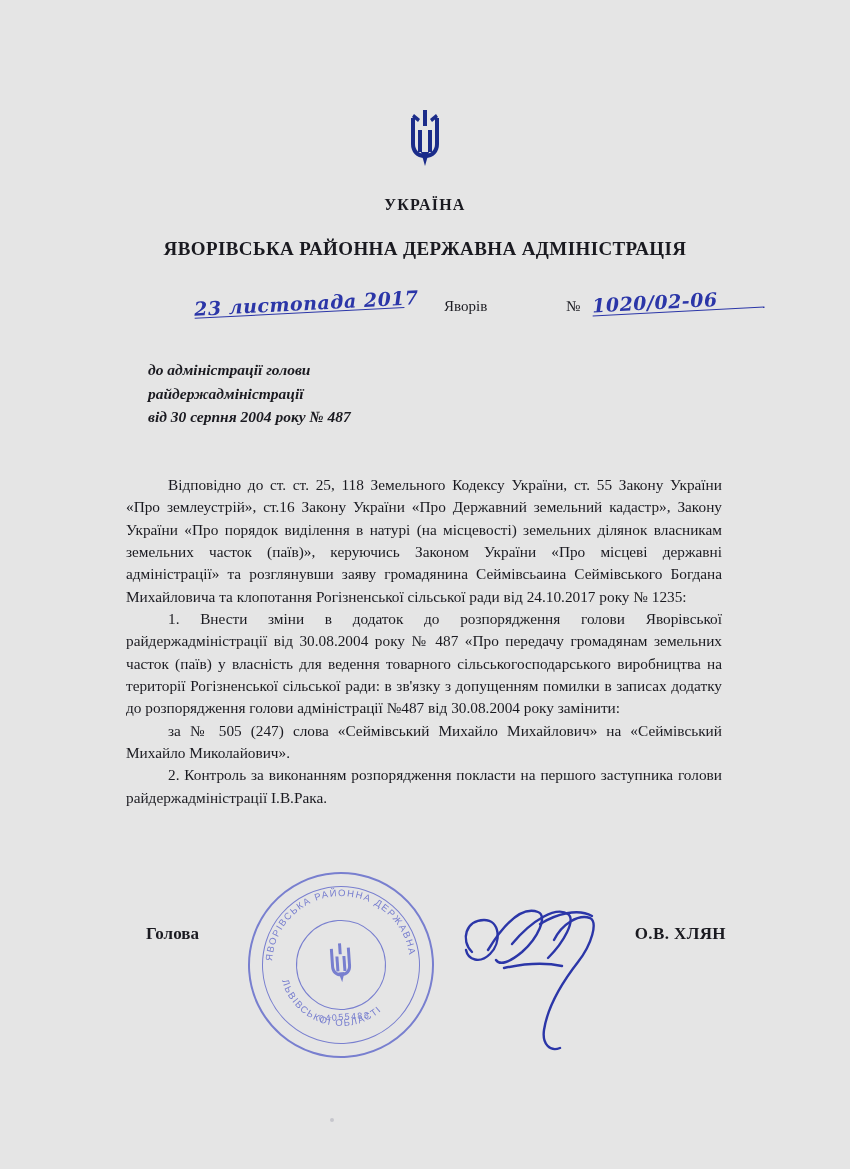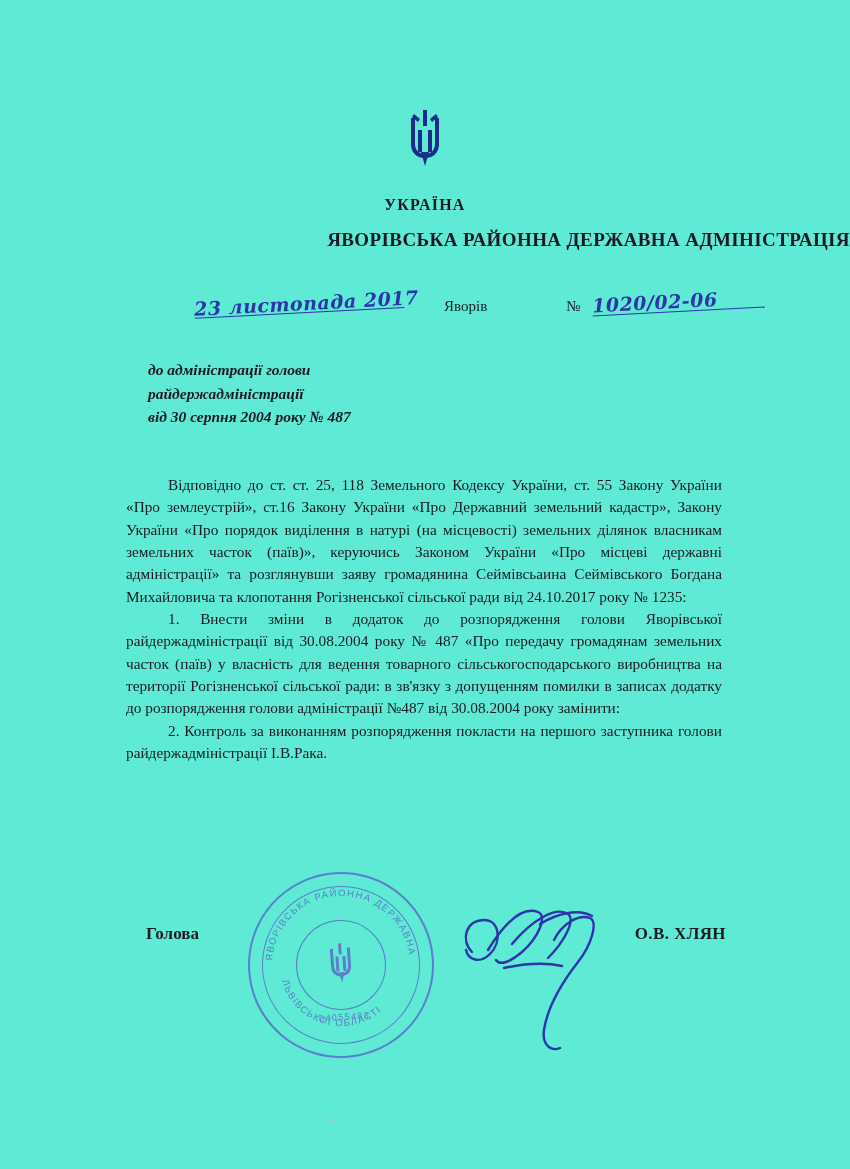--- a/index.html
+++ b/index.html
@@ -4,21 +4,21 @@
 <style>
   html, body {
     margin: 0;
     padding: 0;
     background: #ffffff;
   }
   .page {
     position: relative;
     width: 850px;
     height: 1169px;
-    background: #5eead4;
+    background: #e5e5e5;
     font-family: "Liberation Serif", "DejaVu Serif", serif;
     color: #1a1a20;
     overflow: hidden;
   }
 
   
   .emblem-wrap {
     position: absolute;
     top: 108px;
     left: 0;
@@ -40,26 +40,25 @@
     text-align: center;
   }
   .country {
     font-size: 16px;
     font-weight: bold;
     letter-spacing: 1.2px;
     font-variant: small-caps;
     text-transform: none;
   }
   .admin {
-    margin-top: 15px;
+    margin-top: 24px;
     font-size: 19px;
     font-weight: bold;
     letter-spacing: 0.4px;
     font-variant: small-caps;
-    text-align: right;
   }
   .doctype {
     margin-top: 16px;
     font-size: 20px;
     font-weight: bold;
     letter-spacing: 7px;
   }
 
   
   .meta-line {
@@ -299,20 +298,21 @@
 
   <div class="subject">
     <div>до адміністрації голови</div>
     <div>райдержадміністрації</div>
     <div>від 30 серпня 2004 року № 487</div>
   </div>
 
   <div class="body-text">
     <p class="ind">Відповідно до ст. ст. 25, 118 Земельного Кодексу України, ст. 55 Закону України «Про землеустрій», ст.16 Закону України «Про Державний земельний кадастр», Закону України «Про порядок виділення в натурі (на місцевості) земельних ділянок власникам земельних часток (паїв)», керуючись Законом України «Про місцеві державні адміністрації» та розглянувши заяву громадянина Сеймівсьаина Сеймівського Богдана Михайловича та клопотання Рогізненської сільської ради від 24.10.2017 року № 1235:</p>
     <p class="ind">1. Внести зміни в додаток до розпорядження голови Яворівської райдержадміністрації від 30.08.2004 року № 487 «Про передачу громадянам земельних часток (паїв) у власність для ведення товарного сільськогосподарського виробництва на території Рогізненської сільської ради: в зв'язку з допущенням помилки в записах додатку до розпорядження голови адміністрації №487 від 30.08.2004 року замінити:</p>
+    <p class="ind">за № 505 (247) слова «Сеймівський Михайло Михайлович» на «Сеймівський Михайло Миколайович».</p>
     <p class="ind">2. Контроль за виконанням розпорядження покласти на першого заступника голови райдержадміністрації І.В.Рака.</p>
   </div>
 
   <div class="stamp">
     <svg class="stamp-ring-text" viewBox="0 0 182 182" aria-hidden="true">
       <defs>
         <path id="arcTop" d="M 22 91 A 69 69 0 0 1 160 91"></path>
         <path id="arcBottom" d="M 30 91 A 61 61 0 0 0 152 91"></path>
       </defs>
       <text>

